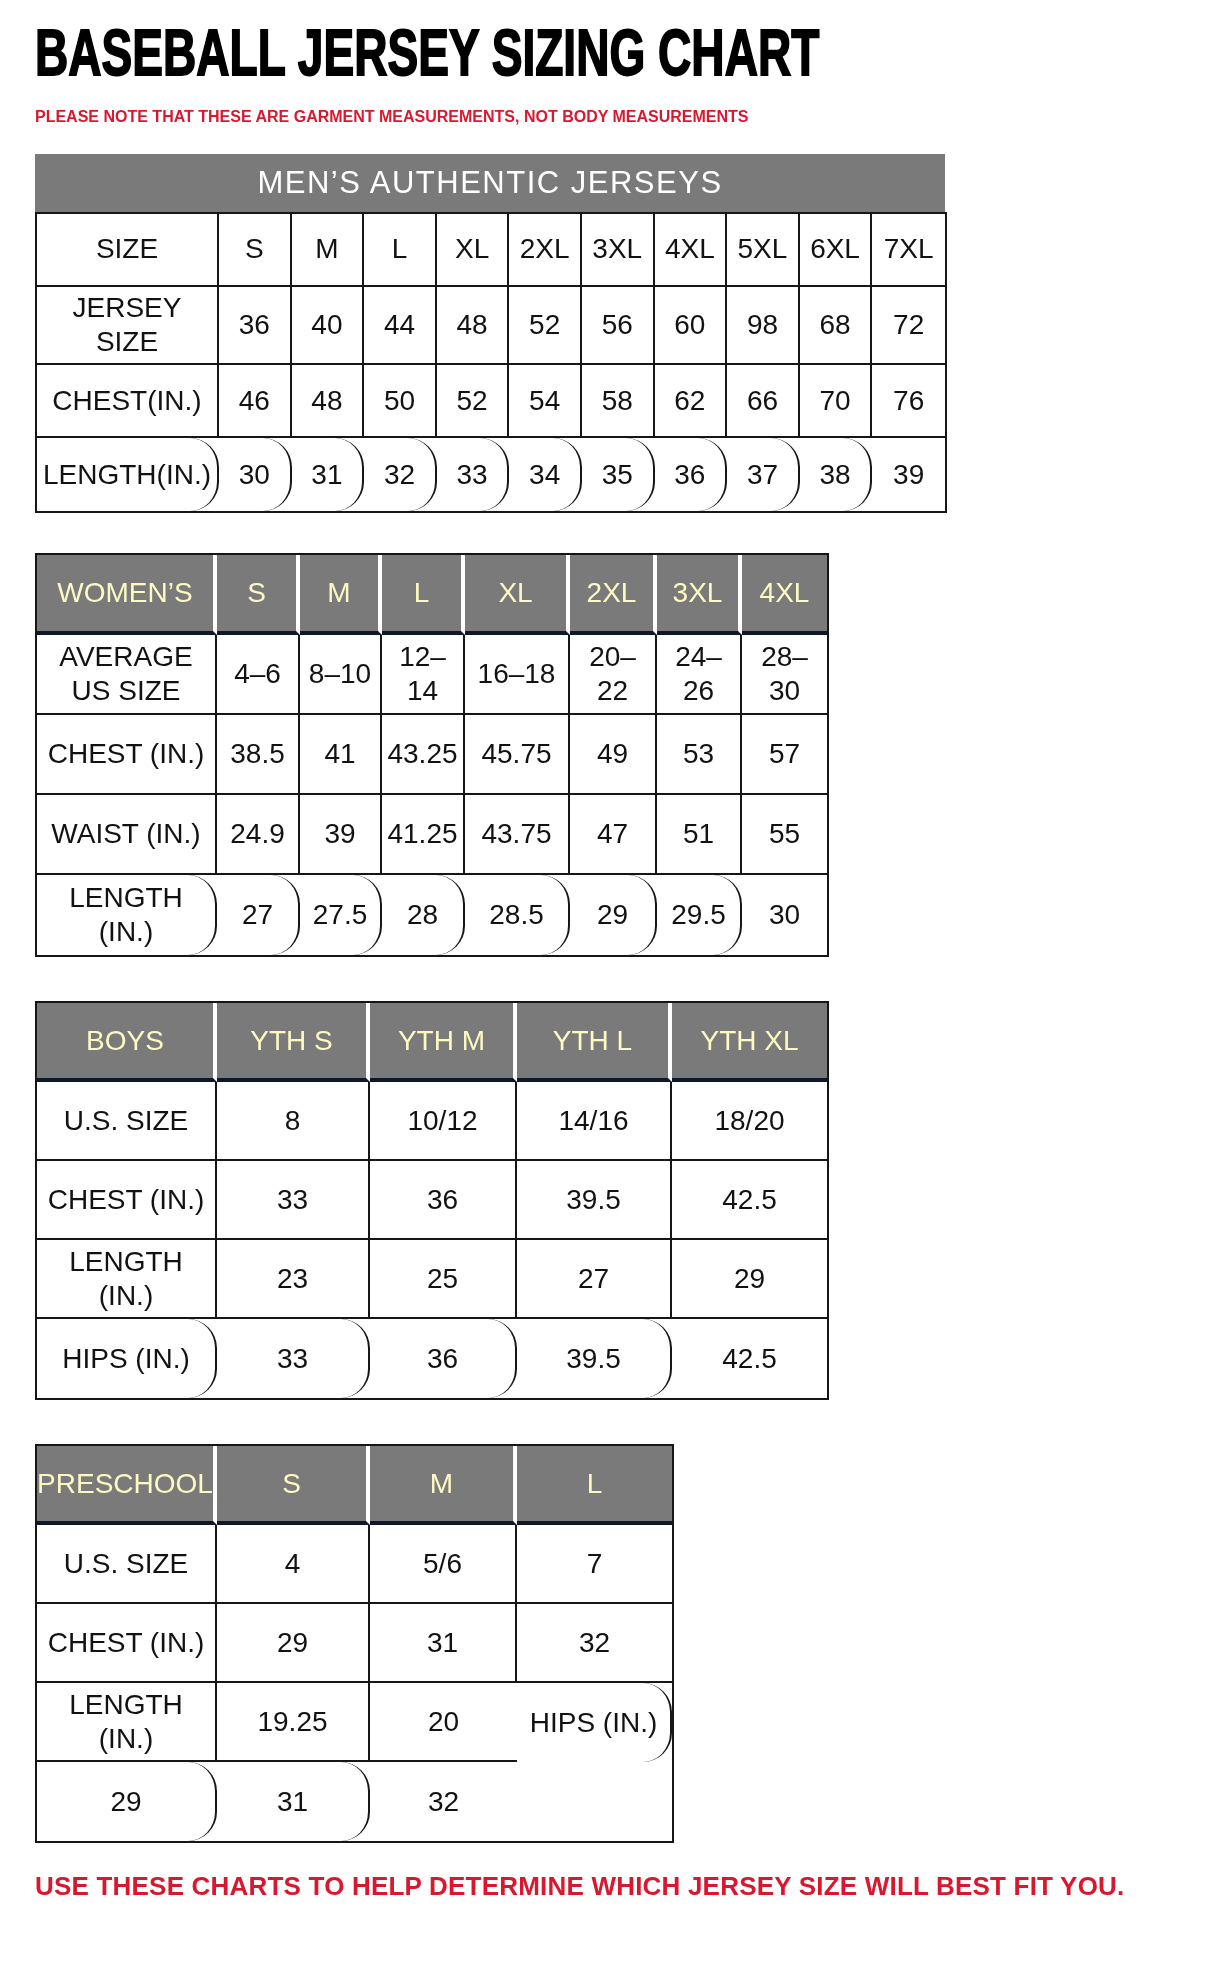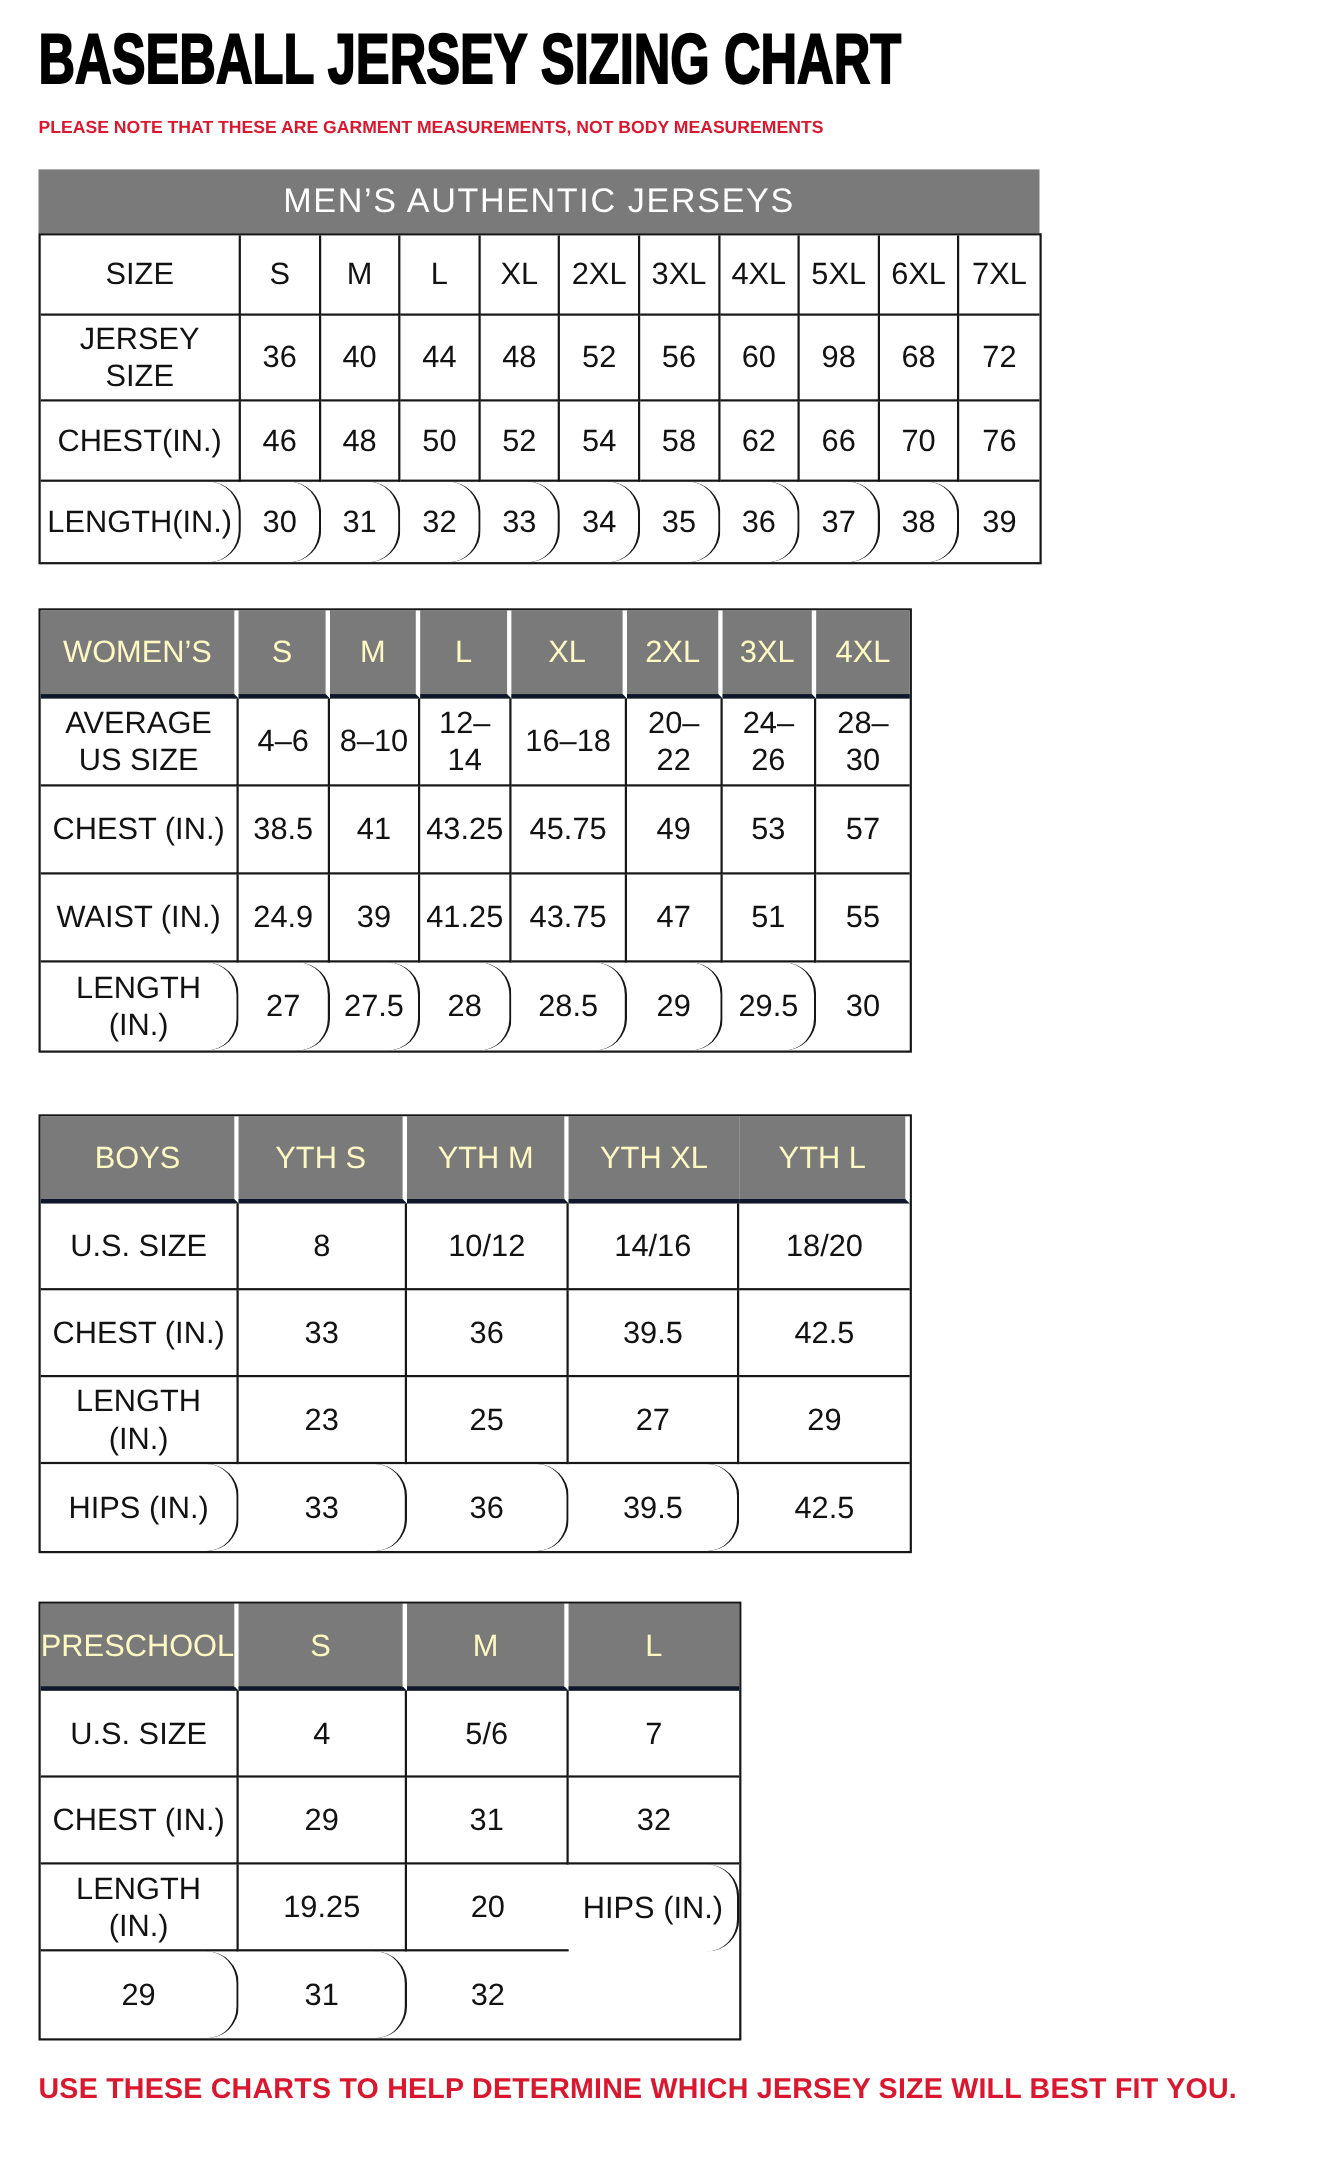--- a/index.html
+++ b/index.html
@@ -10,21 +10,21 @@
     white-space:nowrap;transform:scaleX(0.72);transform-origin:left center;
     -webkit-text-stroke:1.8px #000;letter-spacing:0;
   }
   .note{
     margin:20px 0 0 0;color:var(--accent-red,#d9182f);font-weight:bold;
     font-size:16px;line-height:1.3;width:890px;
   }
   .size-table{display:block;}
   #tbl-mens{margin-top:26px;}
   #tbl-womens{margin-top:40px;}
-  #tbl-boys{margin-top:56px;}
+  #tbl-boys{margin-top:44px;}
   #tbl-preschool{margin-top:44px;}
   .banner{
     width:910px;height:58px;background:var(--header-gray,#7a7a7a);color:#fff;
     display:flex;align-items:center;justify-content:center;
     font-size:31px;letter-spacing:1.5px;box-sizing:border-box;
   }
   .grid{
     display:grid;background:#fff;border:2px solid #161616;box-sizing:border-box;
     width:max-content;
   }
@@ -148,22 +148,22 @@
         <div class="cell val last-row">29</div>
         <div class="cell val last-row">29.5</div>
         <div class="cell val last-col last-row">30</div>
       </div>
     </section>
   <section id="tbl-boys" class="size-table">
       <div class="grid gray-head">
         <div class="cell head">BOYS</div>
         <div class="cell head">YTH S</div>
         <div class="cell head">YTH M</div>
+        <div class="cell head">YTH L</div>
         <div class="cell head last-col">YTH XL</div>
-        <div class="cell head">YTH L</div>
         <div class="cell lbl">U.S. SIZE</div>
         <div class="cell val">8</div>
         <div class="cell val">10/12</div>
         <div class="cell val">14/16</div>
         <div class="cell val last-col">18/20</div>
         <div class="cell lbl">CHEST (IN.)</div>
         <div class="cell val">33</div>
         <div class="cell val">36</div>
         <div class="cell val">39.5</div>
         <div class="cell val last-col">42.5</div>

